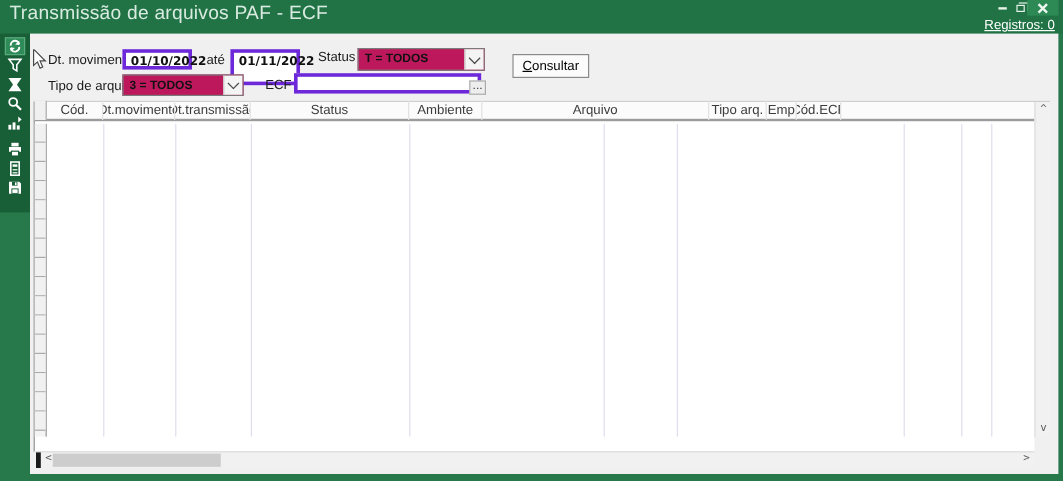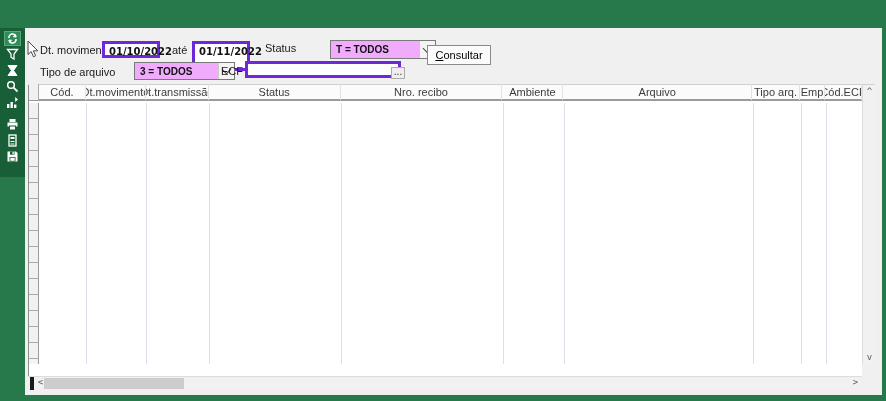--- a/index.html
+++ b/index.html
@@ -28,22 +28,22 @@
   
   .toolbar{position:absolute;left:0;top:28px;width:25px;height:149px;background:#185e36;}
   .tool{position:absolute;left:4px;width:17px;height:15px;display:flex;align-items:center;justify-content:center;}
   .tool.active{background:#2f8c58;border:1px solid #5aa87e;}
   .tool svg{display:block;}
   
   .content{position:absolute;left:25px;top:28px;width:857px;height:367px;background:#f0f0f0;}
   .lbl{position:absolute;font-size:11px;color:#1a1a1a;white-space:nowrap;}
   .txt{position:absolute;background:#fff;border:3px solid #6d28d9;font-family:"DejaVu Sans","Liberation Sans",sans-serif;
        font-size:10px;font-weight:bold;color:#111;padding:1px 4px;line-height:13px;}
-  .combo{position:absolute;background:#f0abfc;border:1px solid #7a7a7a;font-size:10px;font-weight:bold;color:#111;
-         display:flex;align-items:center;padding-left:5px;margin-left:32px;}
+  .combo{position:absolute;background:#be185d;border:1px solid #7a7a7a;font-size:10px;font-weight:bold;color:#111;
+         display:flex;align-items:center;padding-left:5px;}
   .combo .cb-arrow{position:absolute;right:0;top:0;bottom:0;width:16px;background:#f4f4f4;border-left:1px solid #c9c9c9;
          display:flex;align-items:center;justify-content:center;}
   .cb-arrow::before{content:"";width:6px;height:6px;border-right:1.5px solid #4a4a4a;border-bottom:1.5px solid #4a4a4a;
          transform:rotate(45deg);margin-top:-3px;}
   .push-btn{position:absolute;background:#fbfbfb;border:1px solid #8a8a8a;font-size:11px;color:#000;
          display:flex;align-items:center;justify-content:center;cursor:pointer;}
   .push-btn .accel{text-decoration:underline;}
   .dots-btn{position:absolute;background:#eeeeee;border:1px solid #ababab;font-size:10px;line-height:6px;color:#333;
          display:flex;align-items:flex-end;justify-content:center;padding-bottom:3px;cursor:pointer;}
   
@@ -65,20 +65,33 @@
          font-family:"DejaVu Sans Mono",monospace;}
   .hthumb{position:absolute;left:16px;top:1px;height:11px;width:140px;background:#cdcdcd;cursor:pointer;}
   .splitter{position:absolute;left:2px;top:0;width:4px;height:13px;background:#1a1a1a;cursor:col-resize;}
   .cursor{position:absolute;z-index:50;pointer-events:none;}
 </style>
 </head>
 <body>
 
 <div class="window">
 
+  <div class="titlebar">
+    <div class="title-text">Transmissão de arquivos PAF - ECF</div>
+    <div class="win-btn btn-min">
+      <span class="min-glyph"></span>
+    </div>
+    <div class="win-btn btn-restore">
+      <span class="restore-glyph"></span>
+    </div>
+    <div class="win-btn btn-close">
+      <span class="close-glyph"></span>
+    </div>
+    <a class="registros">Registros: 0</a>
+  </div>
 
   <div class="toolbar">
     <div class="tool active" style="top:3px">
       <svg width="13" height="13" viewBox="0 0 13 13">
           <path d="M3 6 A3.5 3.5 0 0 1 10 5" fill="none" stroke="#fff" stroke-width="1.6"></path>
           <path d="M10 2 L10 5.6 L6.6 5" fill="#fff"></path>
           <path d="M10 7 A3.5 3.5 0 0 1 3 8" fill="none" stroke="#fff" stroke-width="1.6"></path>
           <path d="M3 11 L3 7.4 L6.4 8" fill="#fff"></path>
         </svg>
     </div>
@@ -162,21 +175,20 @@
     <div class="dots-btn" style="left:366px;top:39px;width:14px;height:12px">...</div>
 
     <div class="grid">
       <div class="grid-main">
         <div class="grid-header">
             <div class="gh-cell sel"></div>
             <div class="gh-cell" style="width: 47px;">Cód.</div>
             <div class="gh-cell" style="width: 60px;">Dt.movimento</div>
             <div class="gh-cell" style="width: 63px;">Dt.transmissão</div>
             <div class="gh-cell" style="width: 132px;">Status</div>
-            <div class="gh-cell" style="width: 162px;">Nro. recibo</div>
             <div class="gh-cell" style="width: 61px;">Ambiente</div>
             <div class="gh-cell" style="width: 189px;">Arquivo</div>
             <div class="gh-cell" style="width: 48px;">Tipo arq.</div>
             <div class="gh-cell" style="width: 25px;">Emp</div>
             <div class="gh-cell" style="width: 37px;">Cód.ECF</div>
           </div>
         <div class="grid-body">
           <div class="sel-col">
               <div class="sel-cell"></div>
               <div class="sel-cell"></div>

